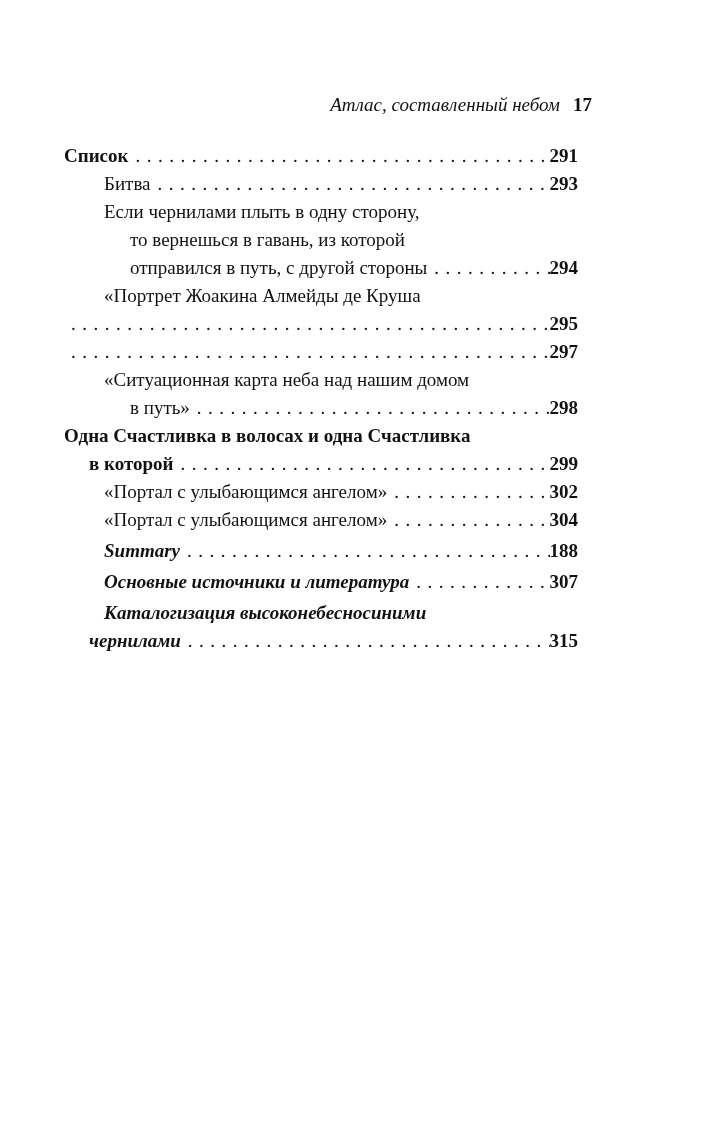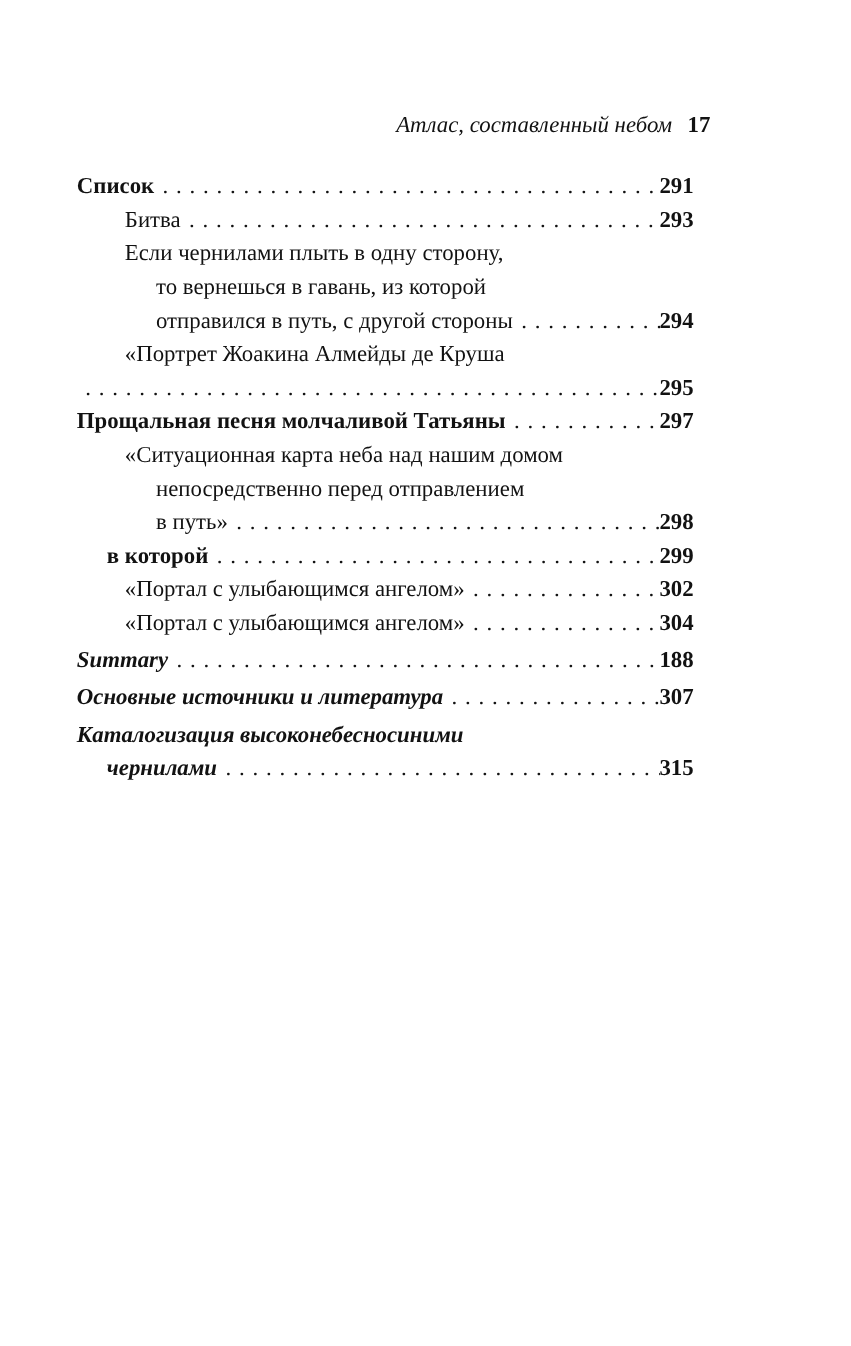--- a/index.html
+++ b/index.html
@@ -38,21 +38,21 @@
     top: 142px;
     left: 64px;
     width: 514px;
     font-size: 19px;
     line-height: 28px;
   }
   .row {
     display: flex;
     align-items: baseline;
   }
-  .row.gap { margin-top: 3px; }
+  .row.gap { margin-top: 3px; margin-left: 40px; }
   .txt { white-space: nowrap; }
   .ind-none    { padding-left: 0; }
   .ind-hang    { padding-left: 25px; }
   .ind-sub     { padding-left: 40px; }
   .ind-subhang { padding-left: 66px; }
   .t-bold { font-weight: 700; }
   .t-regular { font-weight: 400; }
   .t-bold-italic { font-weight: 700; font-style: italic; }
   .leader {
     flex: 1 1 0;
@@ -102,34 +102,33 @@
         <span class="pagenum">294</span>
       </div>
       <div class="row">
         <span class="txt ind-sub t-regular">«Портрет Жоакина Алмейды де Круша</span>
       </div>
       <div class="row">
         <span class="leader">................................................................................</span>
         <span class="pagenum">295</span>
       </div>
       <div class="row">
-        <span class="txt ind-none t-bold">Прощальная песня молчаливой Татьяны</span>
         <span class="leader">................................................................................</span>
         <span class="pagenum">297</span>
       </div>
       <div class="row">
         <span class="txt ind-sub t-regular">«Ситуационная карта неба над нашим домом</span>
       </div>
       <div class="row">
-        <span class="txt ind-subhang t-regular">непосредственно перед отправлением</span>
-      </div>
-      <div class="row">
         <span class="txt ind-subhang t-regular">в путь»</span>
         <span class="leader">................................................................................</span>
         <span class="pagenum">298</span>
+      </div>
+      <div class="row">
+        <span class="txt ind-none t-bold">Одна Счастливка в волосах и одна Счастливка</span>
       </div>
       <div class="row">
         <span class="txt ind-hang t-bold">в которой</span>
         <span class="leader">................................................................................</span>
         <span class="pagenum">299</span>
       </div>
       <div class="row">
         <span class="txt ind-sub t-regular">«Портал с улыбающимся ангелом»</span>
         <span class="leader">................................................................................</span>
         <span class="pagenum">302</span>

